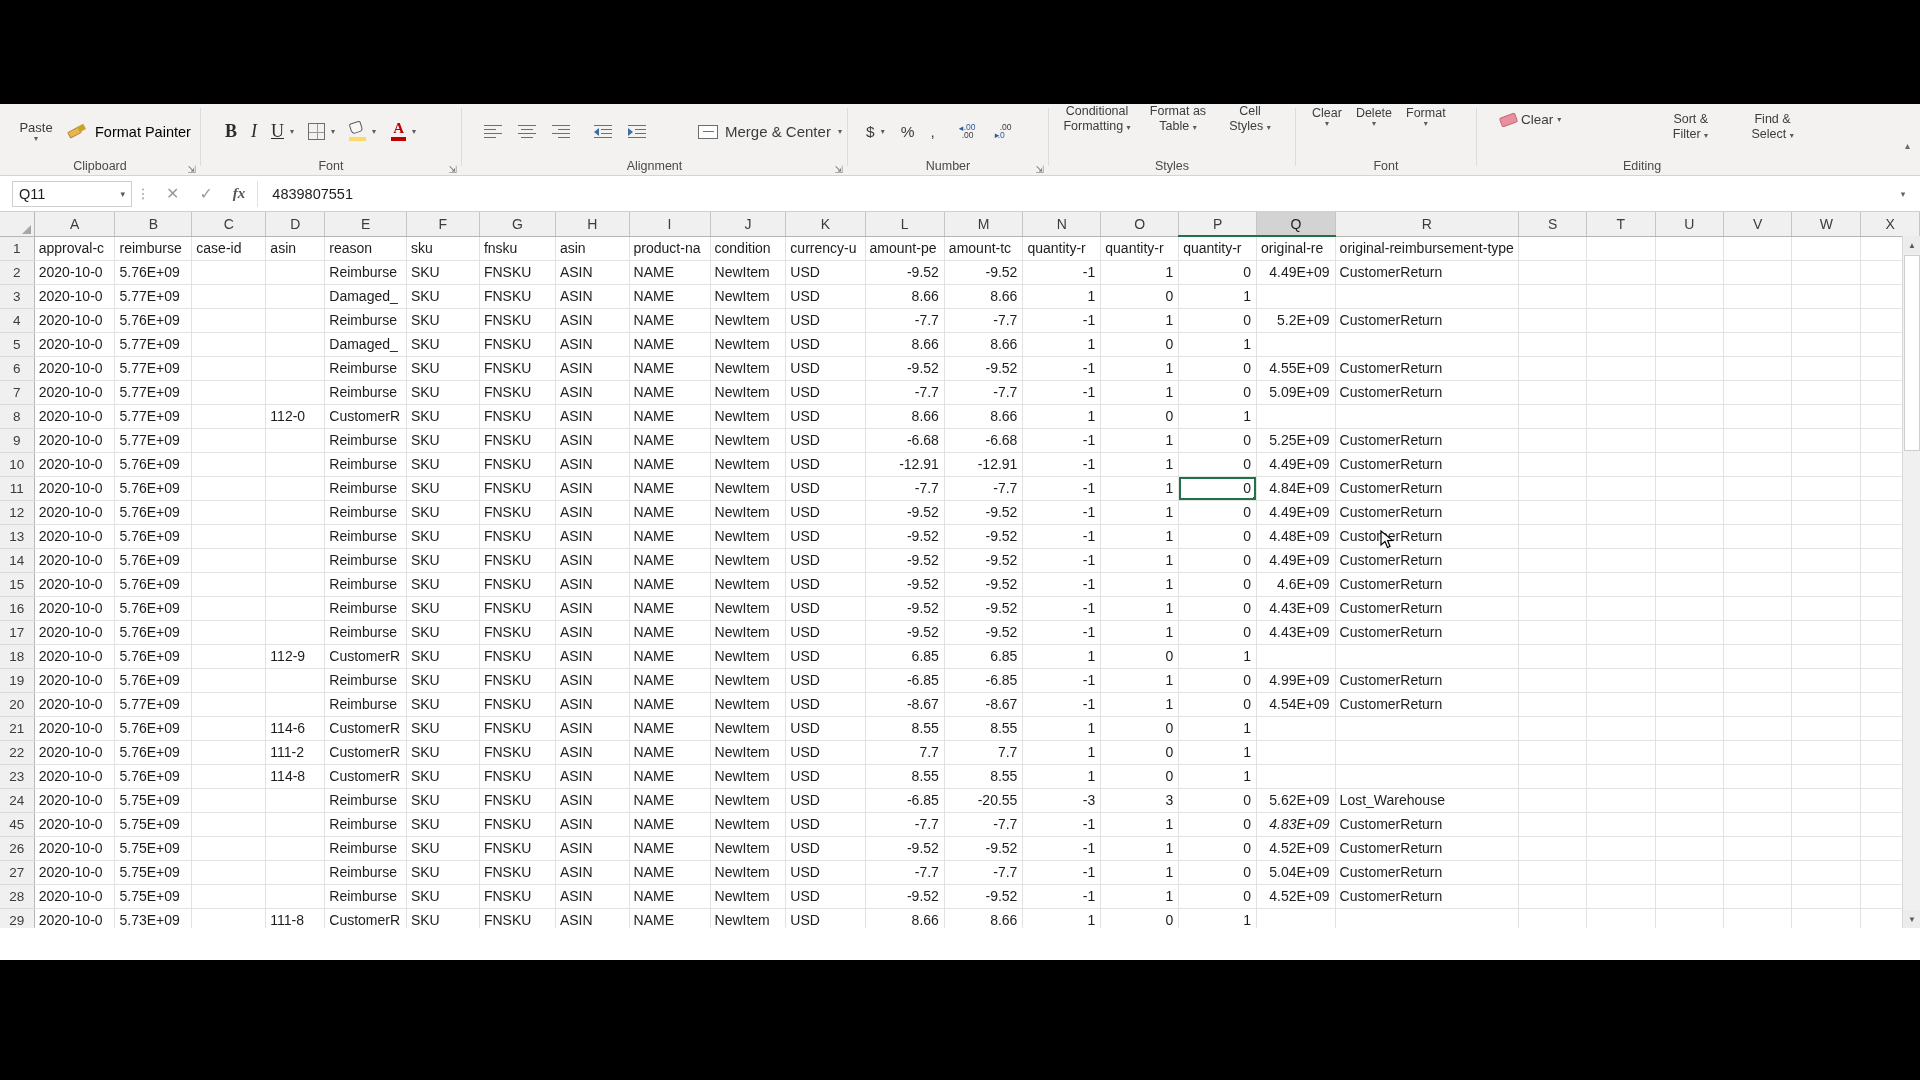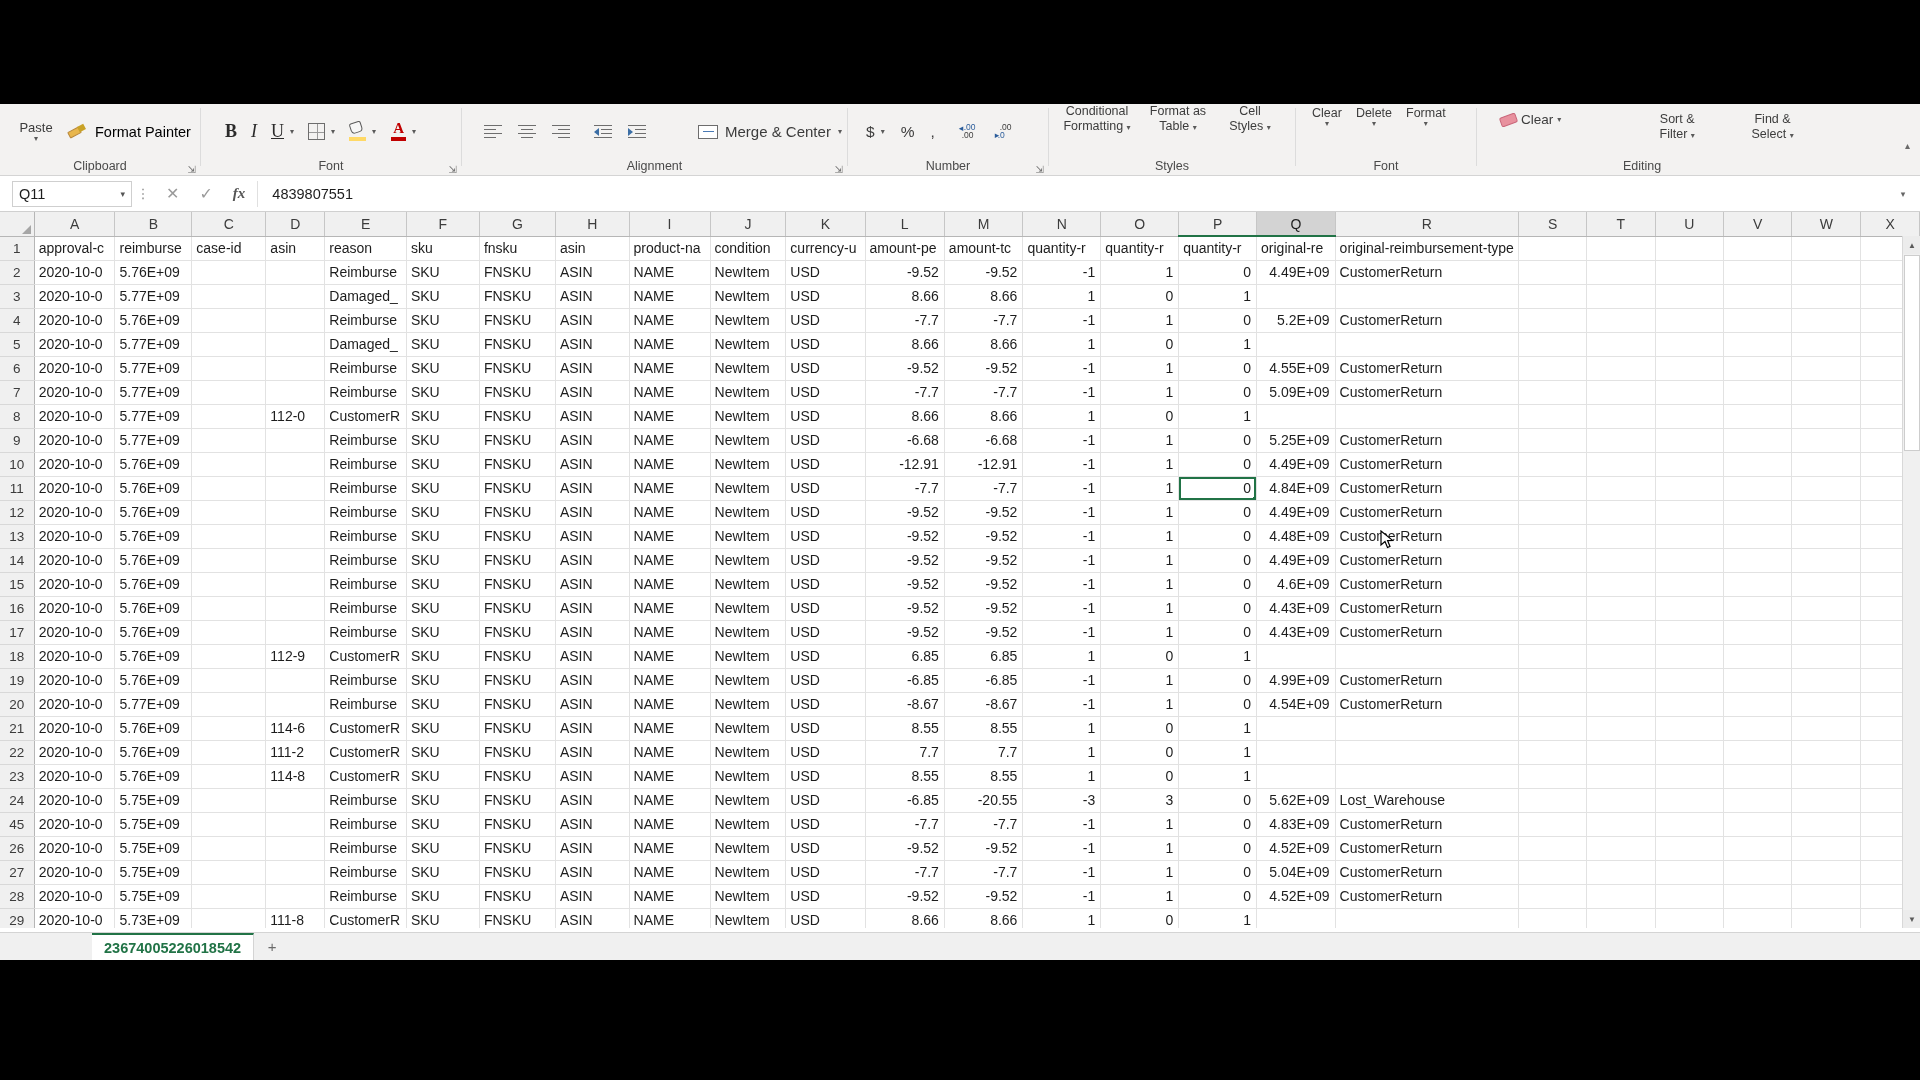--- a/index.html
+++ b/index.html
@@ -372,21 +372,21 @@
       </div>
       <div class="sep" style="left:1476px;"></div>
 
       <div class="rgroup" style="left:1477px; width:330px;">
         <div class="gbody" style="align-items:flex-start; gap:30px; padding-left:20px; padding-top:8px; width:100%;">
           <span class="btn-sm">
             <span class="icon-eraser"></span>
             <span>Clear</span>
             <span class="caret">▾</span>
           </span>
-          <span class="two-line" style="margin-left:52px;">
+          <span class="two-line" style="margin-left:52px;text-align:right;">
             <span>Sort &amp; Filter</span>
             <span class="caret"> ▾</span>
           </span>
           <span class="two-line">
             <span>Find &amp; Select</span>
             <span class="caret"> ▾</span>
           </span>
         </div>
         <div class="glabel">
           <span>Editing</span>
@@ -1104,21 +1104,21 @@
               <td class="cell" style="width: 80px;">FNSKU</td>
               <td class="cell" style="width: 80px;">ASIN</td>
               <td class="cell" style="width: 82px;">NAME</td>
               <td class="cell" style="width: 78px;">NewItem</td>
               <td class="cell" style="width: 80px;">USD</td>
               <td class="cell num" style="width: 80px;">-7.7</td>
               <td class="cell num" style="width: 80px;">-7.7</td>
               <td class="cell num" style="width: 80px;">-1</td>
               <td class="cell num" style="width: 80px;">1</td>
               <td class="cell num" style="width: 80px;">0</td>
-              <td class="cell num" style="width: 80px;">4.83E+09</td>
+              <td class="cell num" style="width: 80px; font-style: italic;">4.83E+09</td>
               <td class="cell" style="width: 82px;">CustomerReturn</td>
               <td class="cell" style="width: 80px;"></td>
               <td class="cell" style="width: 80px;"></td>
               <td class="cell" style="width: 80px;"></td>
               <td class="cell" style="width: 80px;"></td>
               <td class="cell" style="width: 80px;"></td>
               <td class="cell" style="width: 68px;"></td>
             </tr>
             <tr>
               <td class="rowhead">26</td>
@@ -1235,24 +1235,15 @@
         <div class="arrow-up">▲</div>
         <div class="thumb"></div>
         <div class="arrow-down">▼</div>
       </div>
 
       <svg class="cursor-ptr" style="left:1379px; top:318px;" viewBox="0 0 18 20">
         <path d="M2 1 L2 15 L6 11.5 L8.5 17.5 L11 16.4 L8.6 10.6 L13.6 10.4 Z" fill="#ffffff" stroke="#000000" stroke-width="1.2"></path>
       </svg>
     </div>
 
-    <div class="tabstrip">
-      <div class="tabnav"></div>
-      <div class="sheet-tab">
-        <span>23674005226018542</span>
-      </div>
-      <div class="addsheet">
-        <span>+</span>
-      </div>
-    </div>
 
   </div>
 </div>
 
 </body></html>

